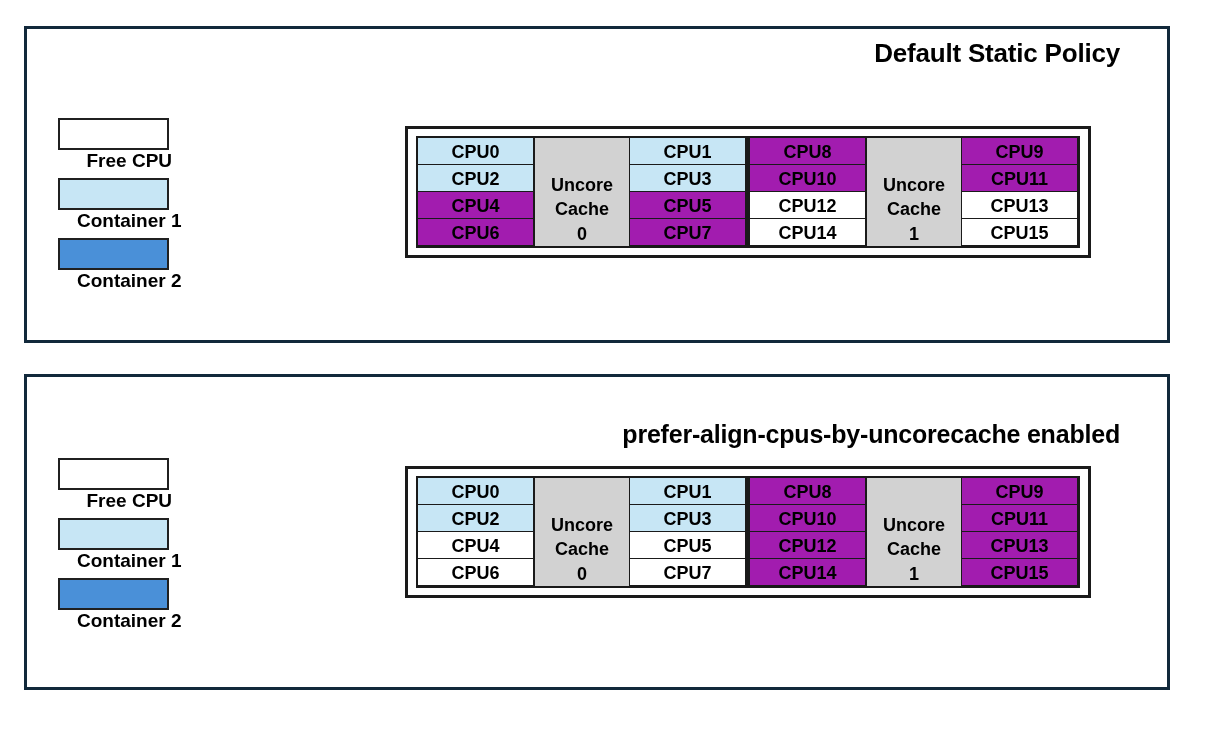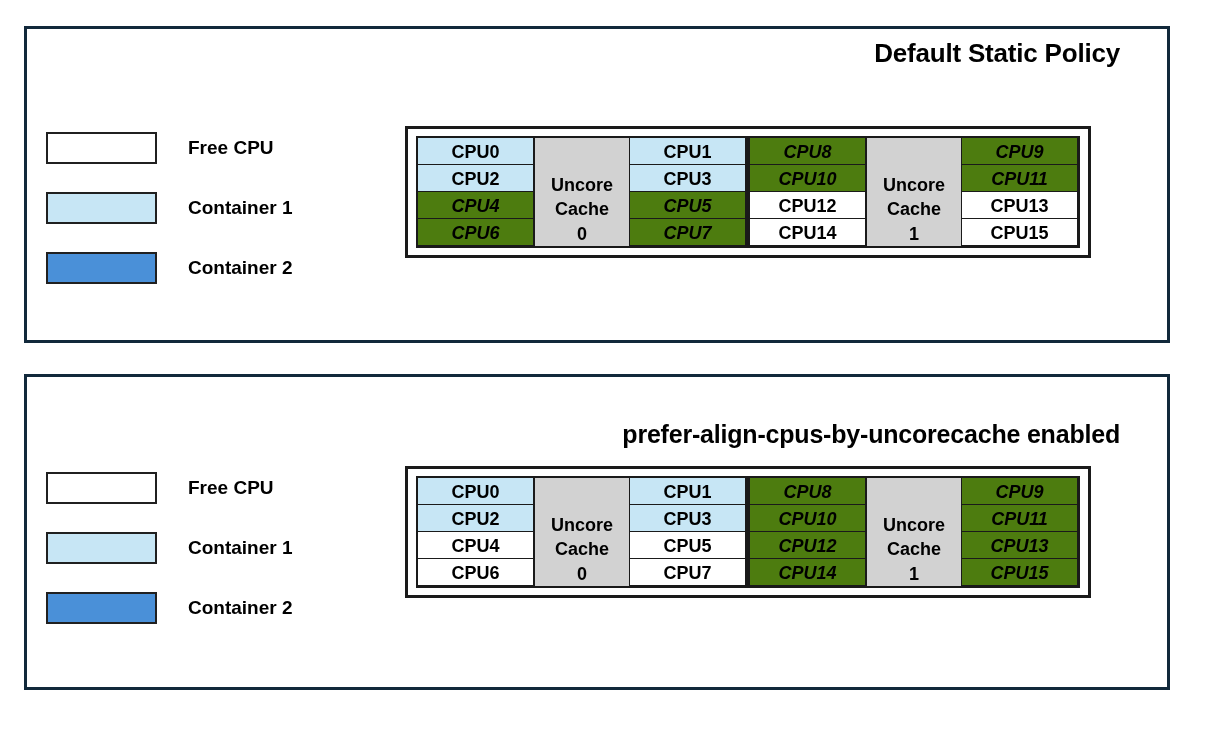--- a/index.html
+++ b/index.html
@@ -43,20 +43,21 @@
   
   .legend {
     position: absolute;
     left: 46px;
     top: 100px;
   }
   .legend-row {
     display: flex;
     align-items: center;
     height: 60px;
+    flex-direction: column;
   }
   .legend-swatch {
     width: 111px;
     height: 32px;
     border: 2px solid #202020;
     box-sizing: border-box;
     flex: 0 0 auto;
   }
   .sw-free      { background: #ffffff; }
   .sw-container1{ background: #c7e6f5; }
@@ -101,21 +102,21 @@
     font-weight: bold;
     color: #000000;
     border: 1px solid #1a1a1a;
     box-sizing: border-box;
     margin: -1px 0 0 -1px;
     white-space: nowrap;
     overflow: hidden;
   }
   .cell-free       { background: #ffffff; }
   .cell-container1 { background: #c7e6f5; }
-  .cell-container2 { background: #4d7c0f; font-style: italic; }
+  .cell-container2 { background: #a21caf; }
 
   .cache-box {
     flex: 0 0 96px;
     background: #d2d2d2;
     border-left: 1px solid #1a1a1a;
     border-right: 1px solid #1a1a1a;
     box-sizing: border-box;
     display: flex;
     flex-direction: column;
     align-items: center;

